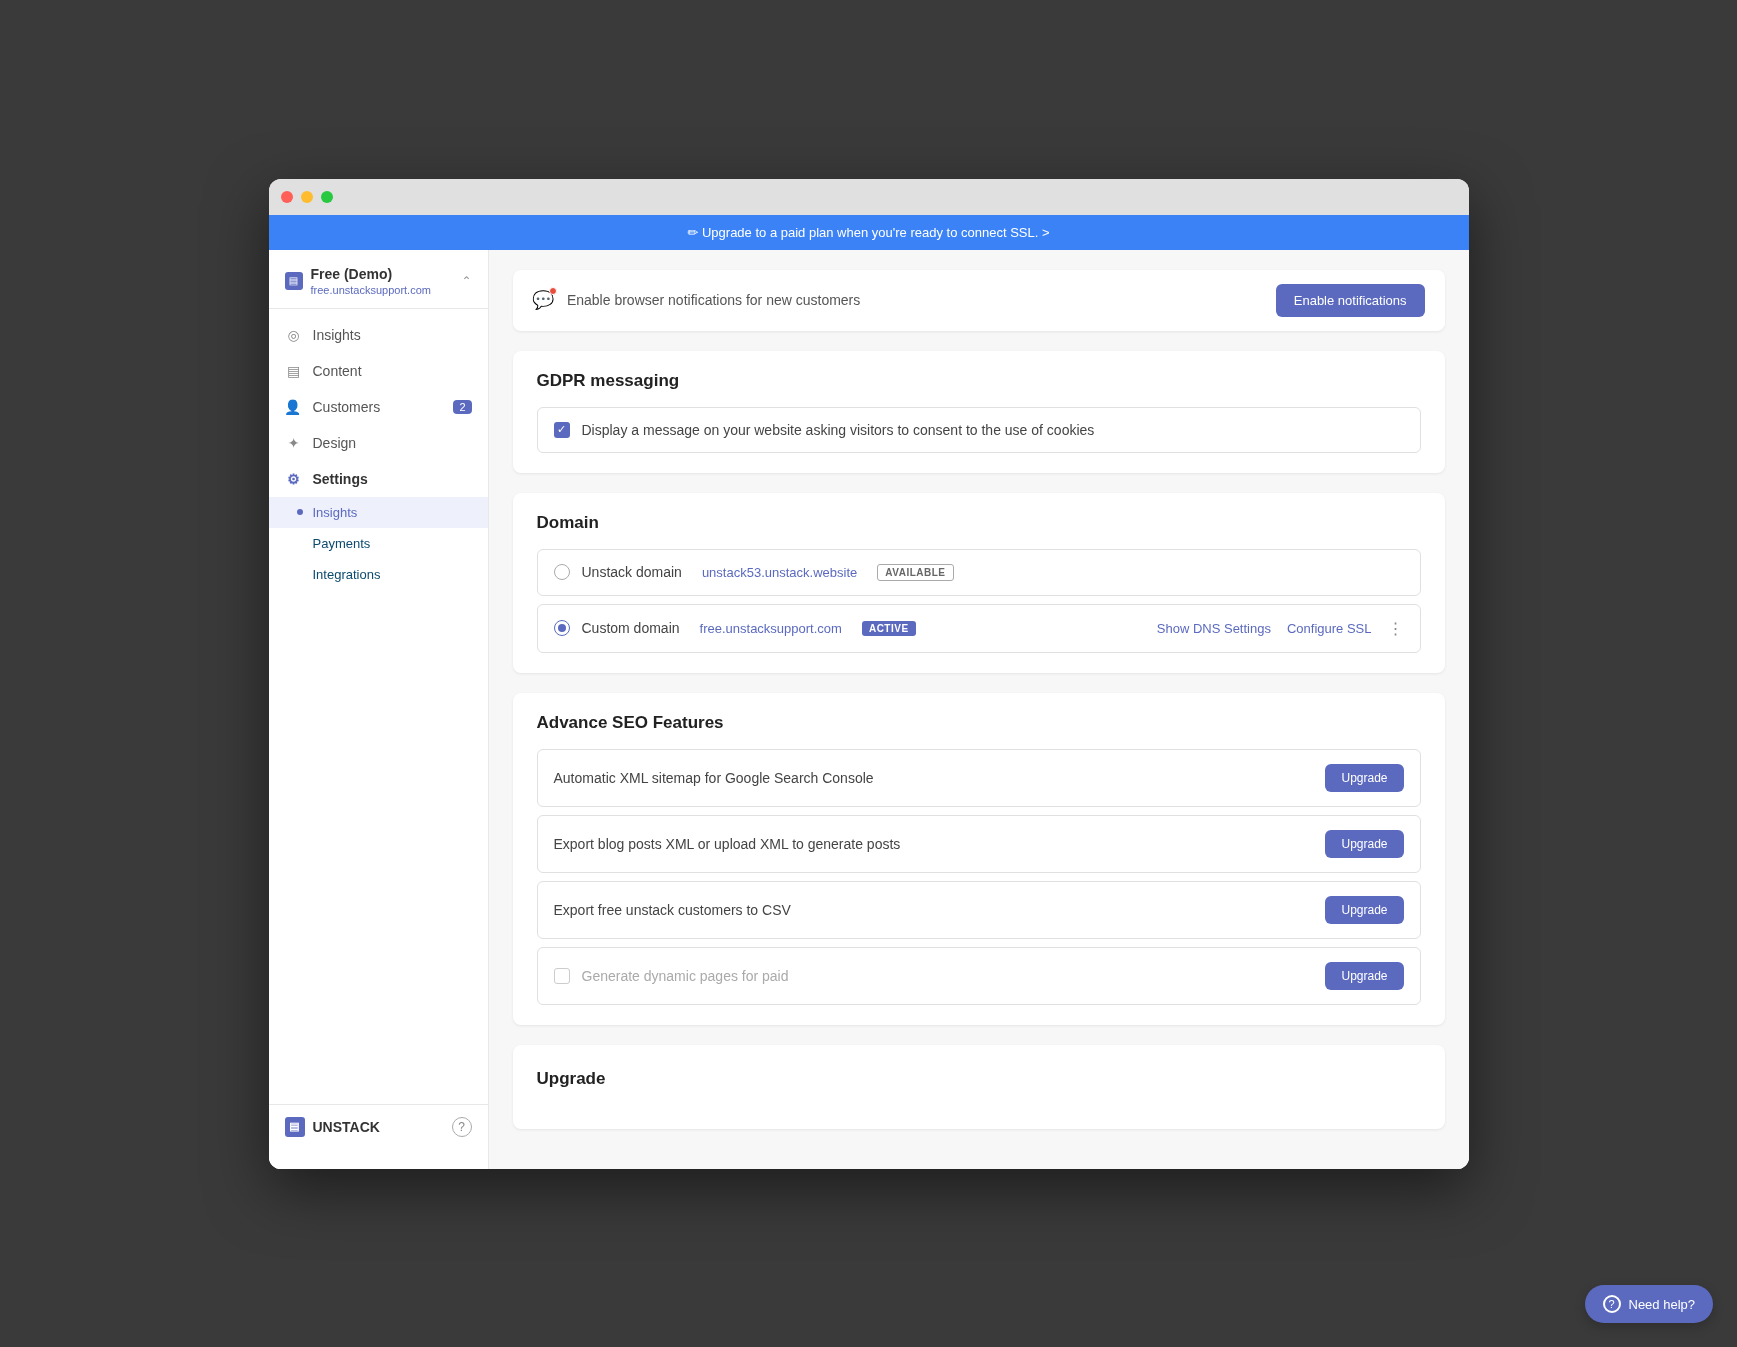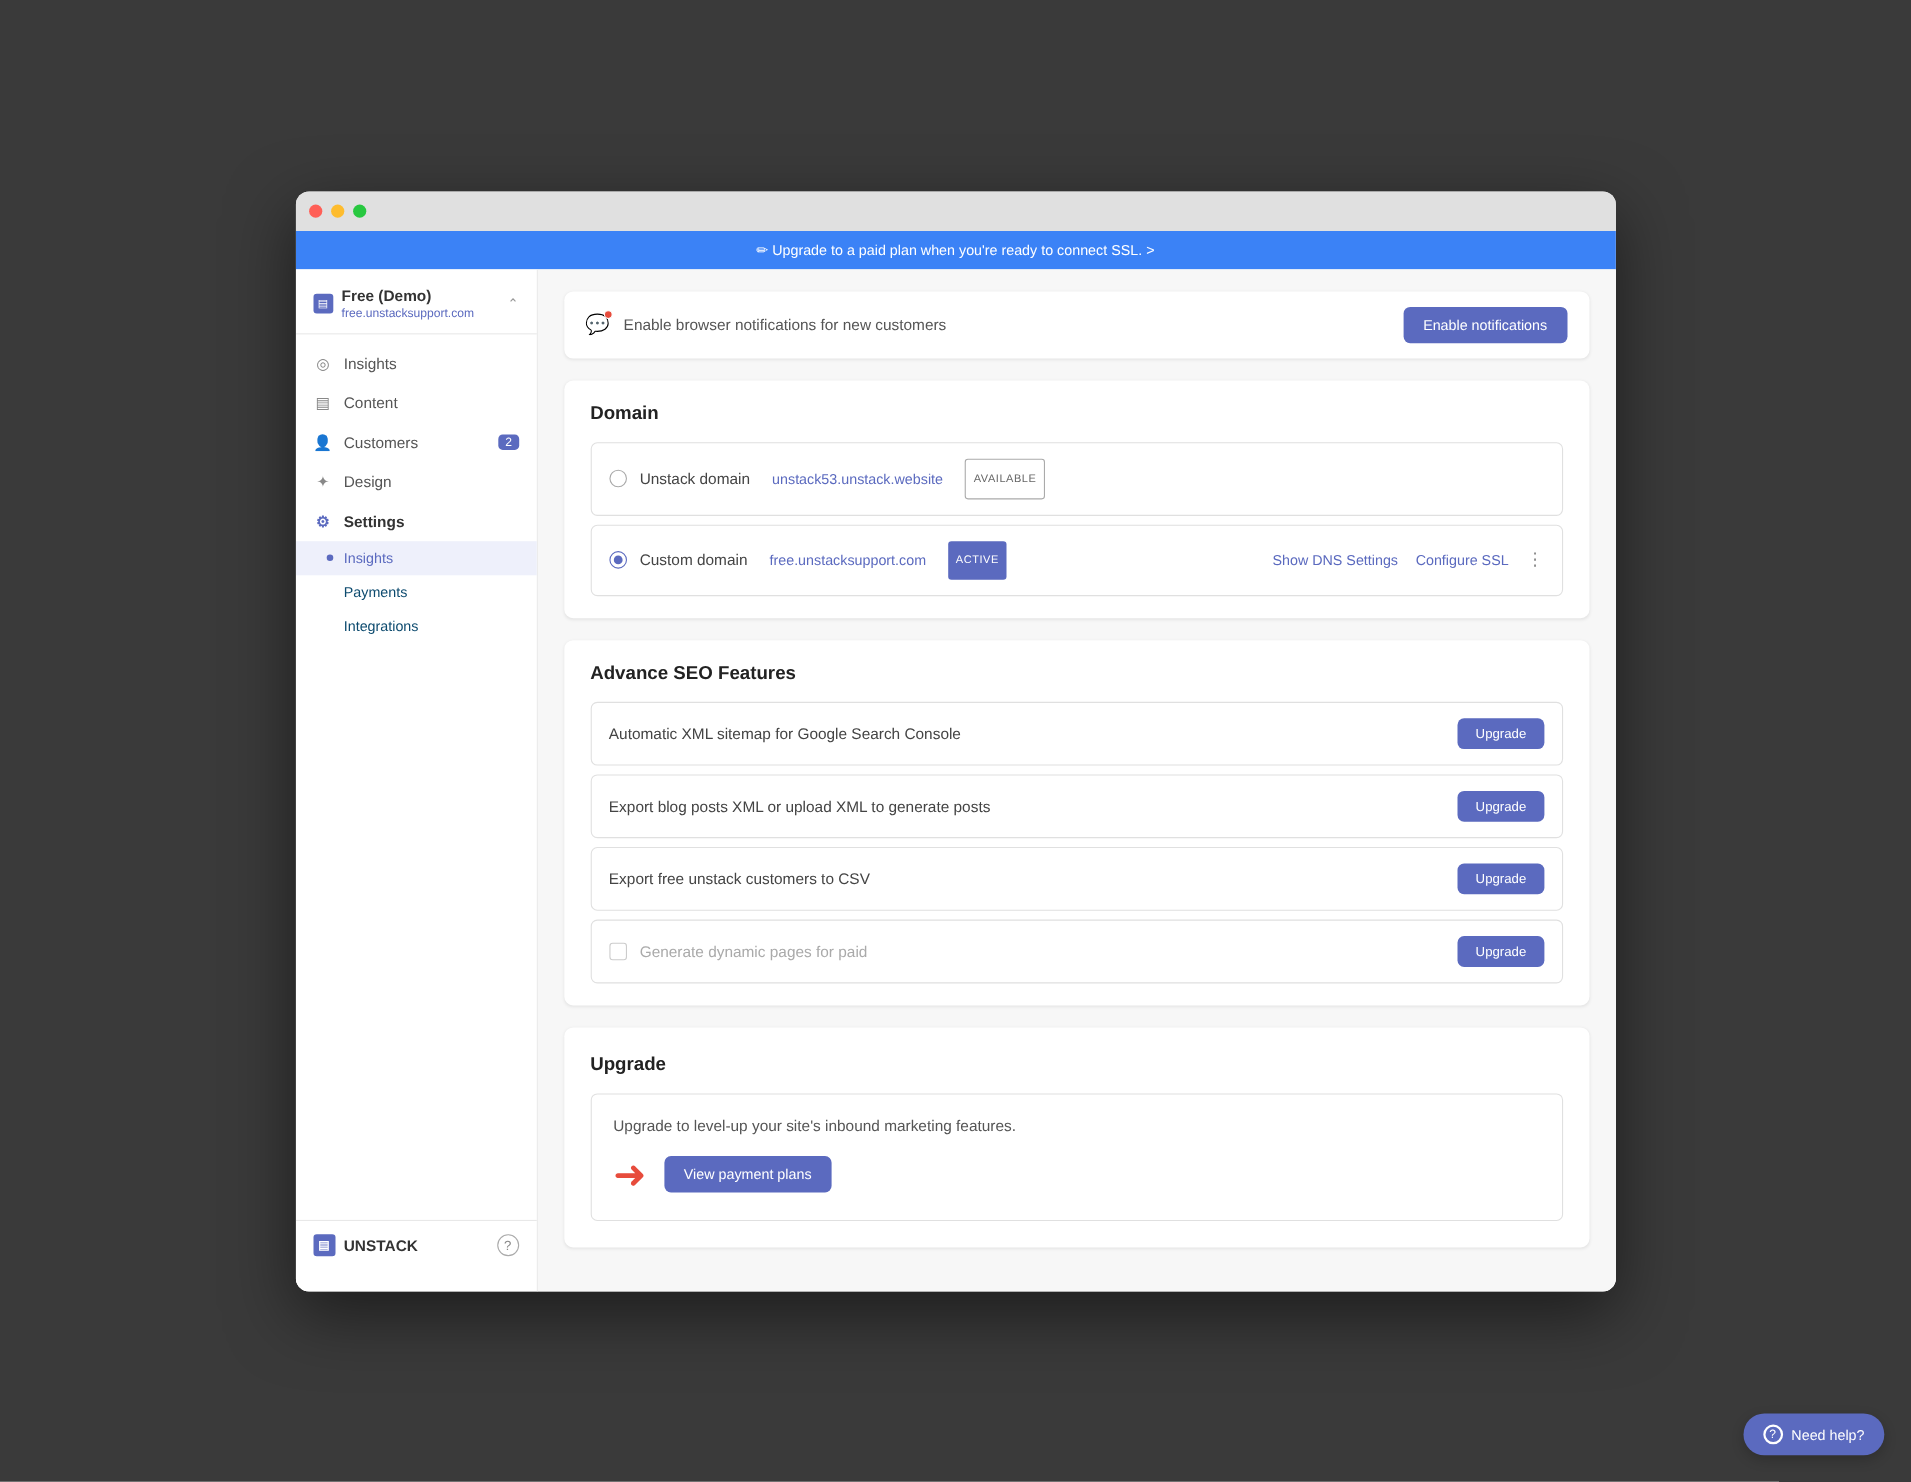--- a/index.html
+++ b/index.html
@@ -304,23 +304,23 @@
       border-color: #5b6abf;
     }
     .radio-inner {
       width: 8px;
       height: 8px;
       background: #5b6abf;
       border-radius: 50%;
     }
     .domain-badge {
       font-size: 10px;
-      padding: 12px 7px;
+      padding: 2px 7px;
       border-radius: 3px;
-      font-weight: 400;
+      font-weight: 700;
       letter-spacing: 0.5px;
     }
     .badge-available {
       border: 1px solid #aaa;
       color: #666;
       background: transparent;
     }
     .badge-active {
       background: #5b6abf;
       color: white;
@@ -503,20 +503,27 @@
         <div class="notif-left">
           <div class="notif-icon">
             💬
             <div class="notif-dot"></div>
           </div>
           <span>Enable browser notifications for new customers</span>
         </div>
         <button class="btn-primary">Enable notifications</button>
       </div>
 
+      <div class="section-card">
+        <div class="section-title">GDPR messaging</div>
+        <div class="gdpr-row">
+          <div class="checkbox-checked">✓</div>
+          <span>Display a message on your website asking visitors to consent to the use of cookies</span>
+        </div>
+      </div>
 
       <div class="section-card">
         <div class="section-title">Domain</div>
 
         <div class="domain-row">
           <div class="radio-outer"></div>
           <span>Unstack domain</span>
           <span class="domain-link" style="margin-left:8px;">unstack53.unstack.website</span>
           <span class="domain-badge badge-available" style="margin-left:8px;">AVAILABLE</span>
         </div>
@@ -555,30 +562,20 @@
           <div style="display:flex; align-items:center; flex:1;">
             <div class="checkbox-disabled"></div>
             <span>Generate dynamic pages for paid</span>
           </div>
           <button class="btn-upgrade">Upgrade</button>
         </div>
       </div>
 
       <div class="upgrade-section">
         <div class="section-title">Upgrade</div>
-        <div class="upgrade-inner">
-          <div class="upgrade-text">Upgrade to level-up your site's inbound marketing features.</div>
-          <div style="display:flex; align-items:center; gap:16px;">
-
-            <div style="display:flex; align-items:center;">
-              <span style="color:#e74c3c; font-size:36px; display:inline-block;">➜</span>
-            </div>
-            <button class="btn-view-plans">View payment plans</button>
-          </div>
-        </div>
       </div>
 
     </div>
   </div>
 </div>
 
 <button class="need-help-btn">
   <span style="border:2px solid white; border-radius:50%; width:18px; height:18px; display:flex; align-items:center; justify-content:center; font-size:11px;">?</span>
   <span>Need help?</span>
 </button>

